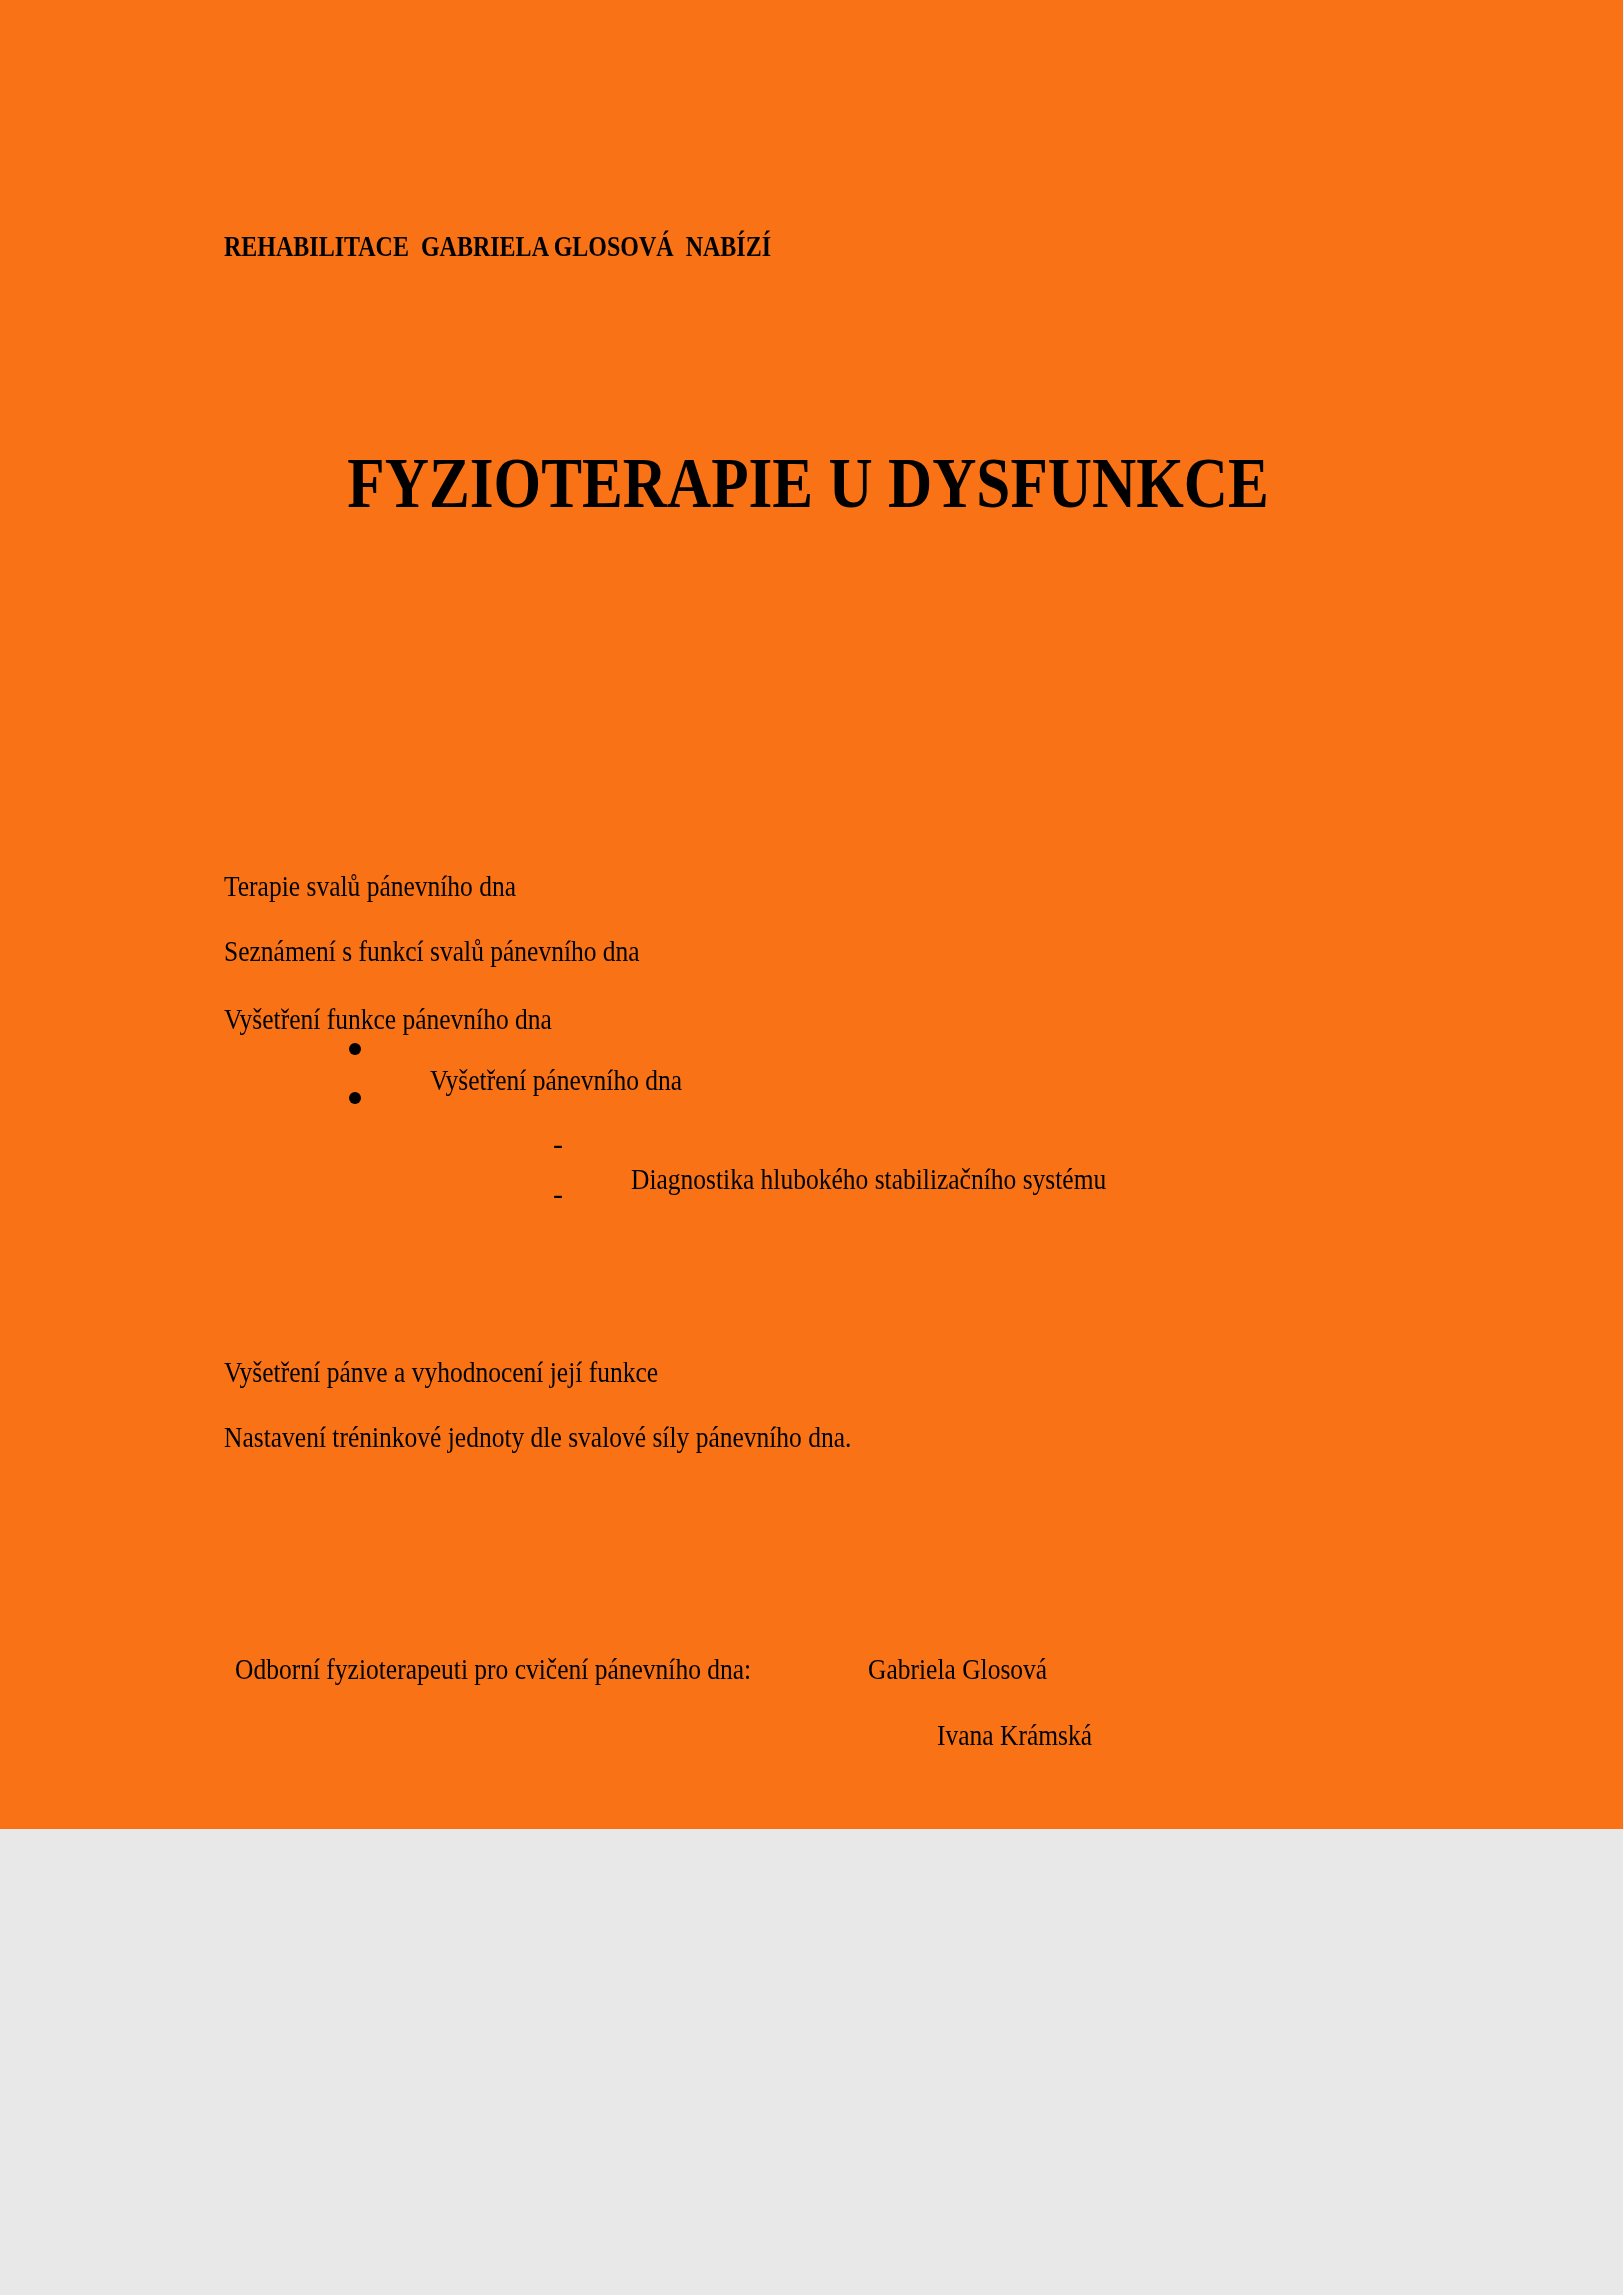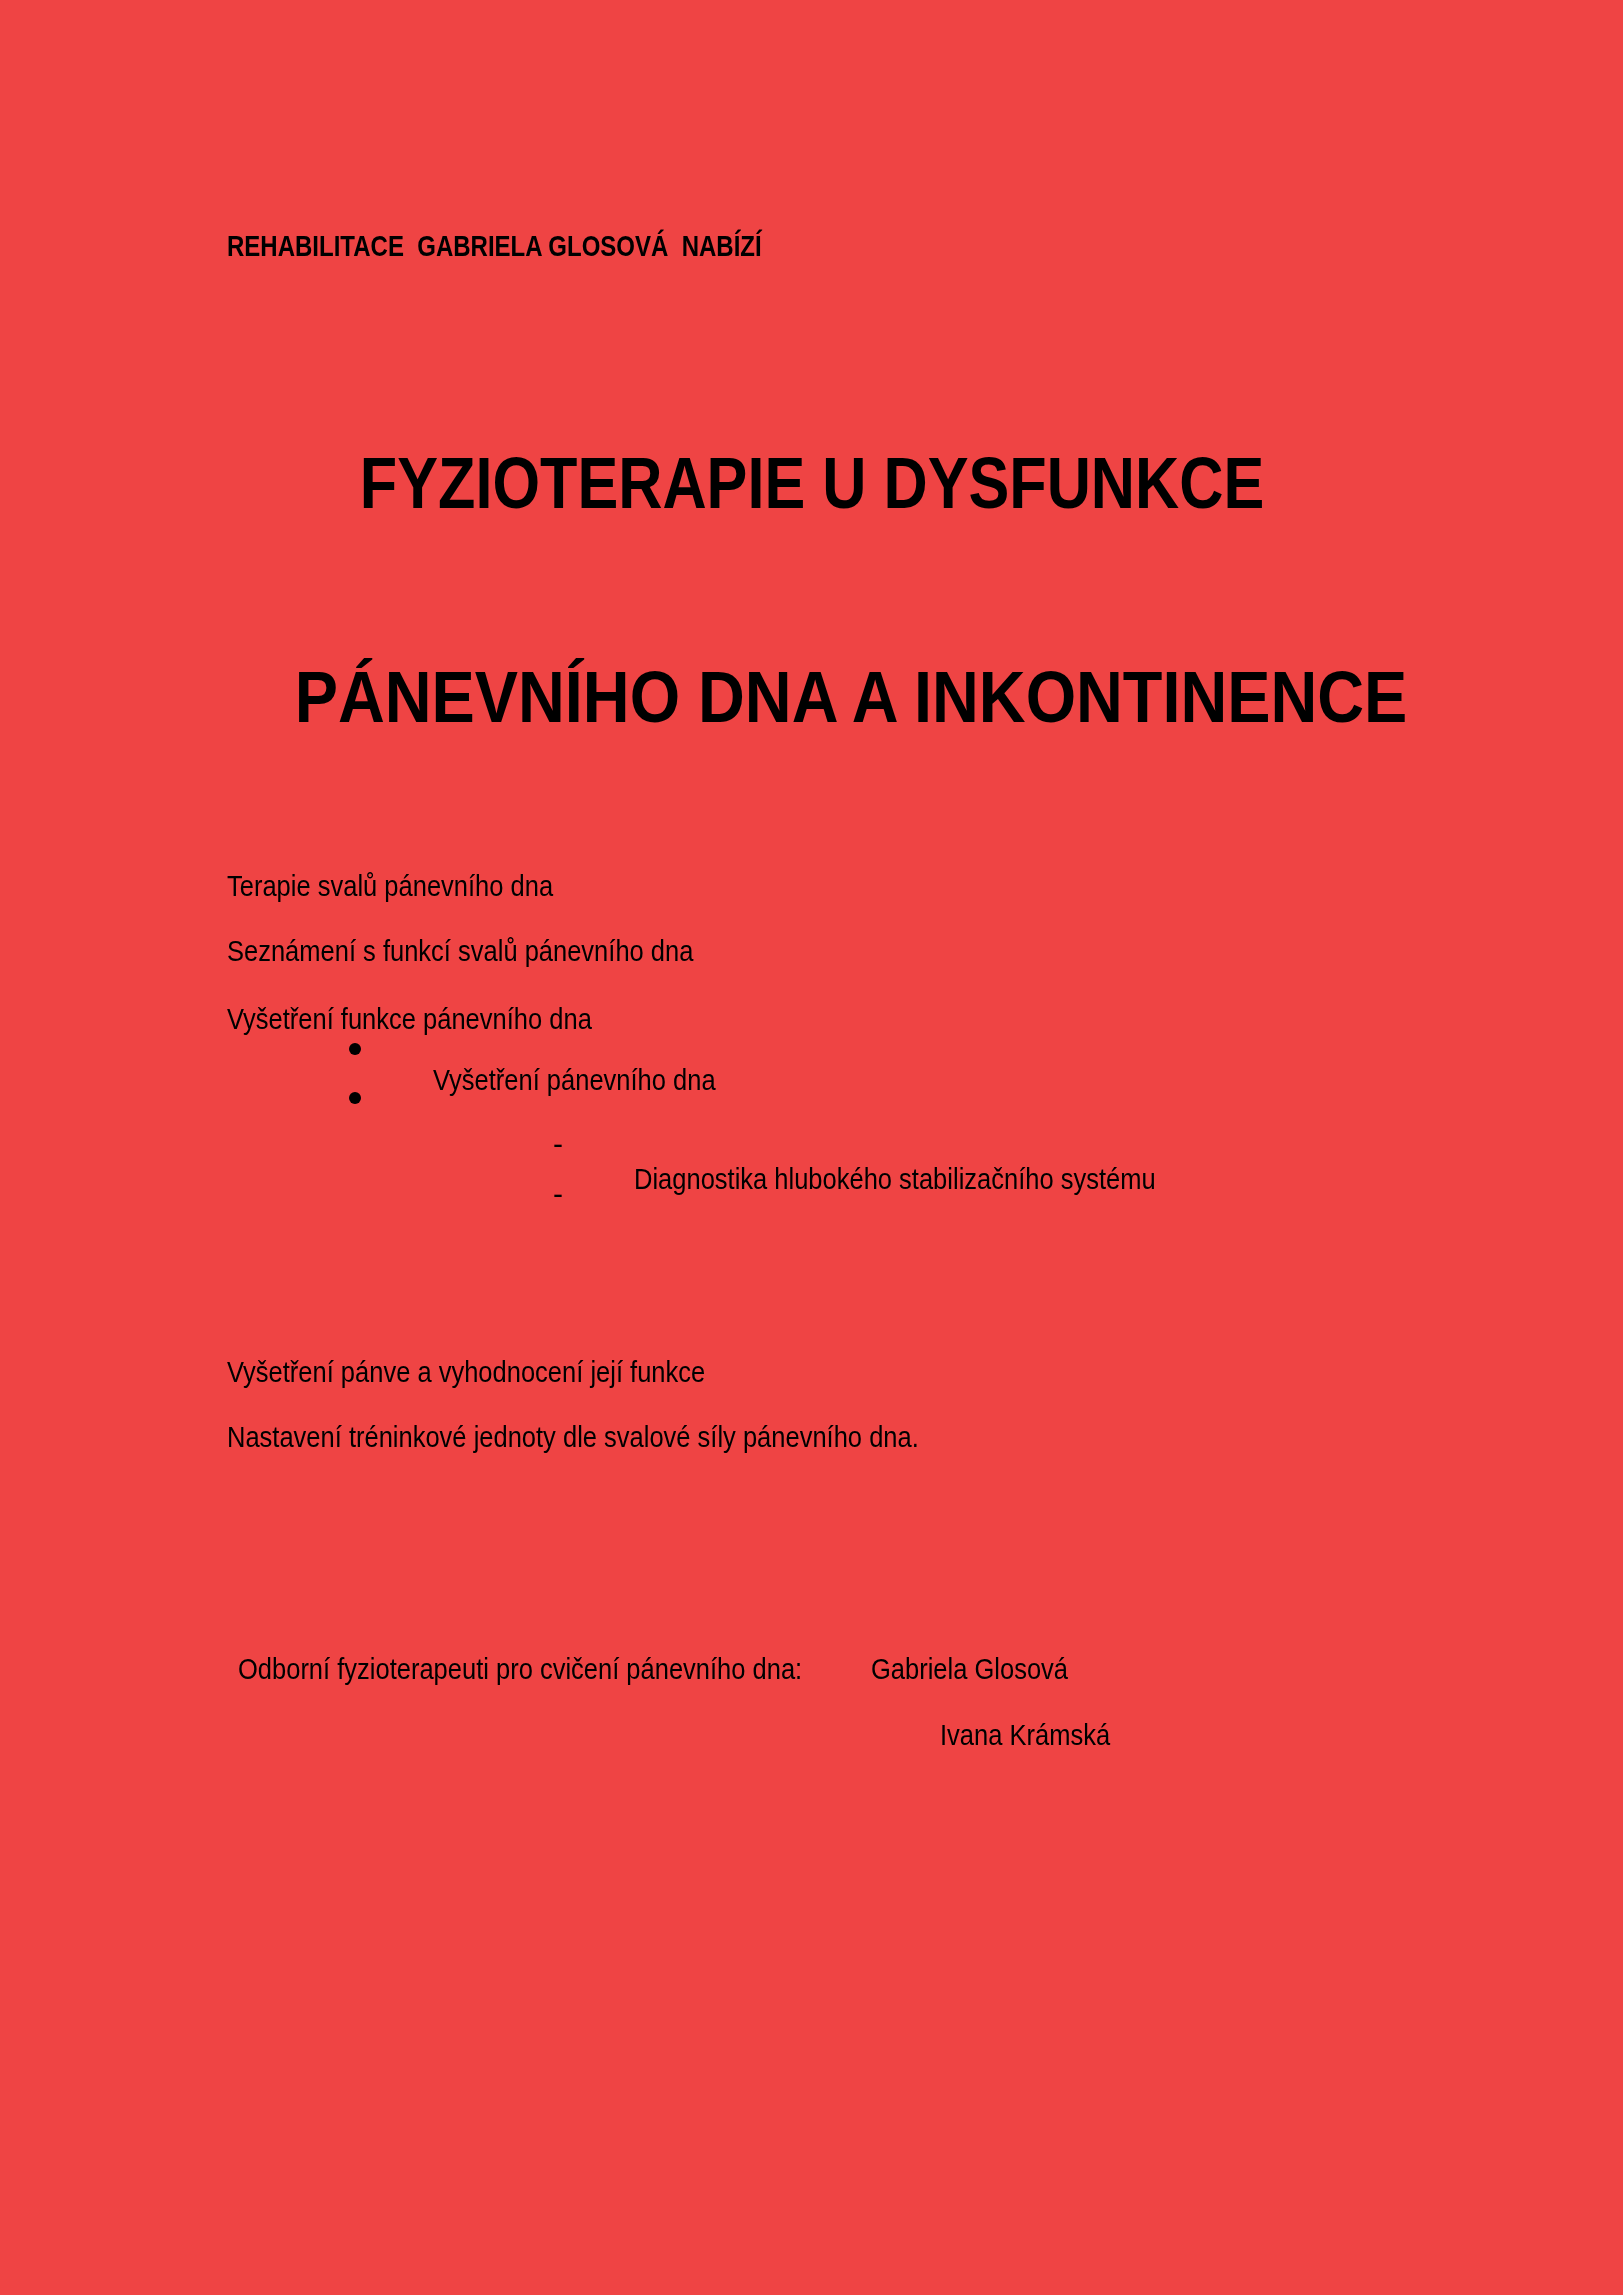--- a/index.html
+++ b/index.html
@@ -3,23 +3,23 @@
 <meta charset="utf-8">
 <style>
   html, body {
     margin: 0;
     padding: 0;
     background: #e8e8e8;
   }
   .page {
     position: relative;
     width: 1623px;
-    height: 2295px;
-    background: #ef4444;
-    font-family: Liberation Sans, sans-serif;
+    height: 1829px;
+    background: #f97316;
+    font-family: Liberation Serif, serif;
     color: #000000;
     overflow: hidden;
   }
   .line {
     position: absolute;
     white-space: pre;
     font-size: 30px;
     line-height: 35px;
   }
   
@@ -74,23 +74,20 @@
 
 <div class="page">
 
   <div class="line header-line" style="left:194px; top:193px;">
     <span class="cx80">REHABILITACE  GABRIELA GLOSOVÁ  NABÍZÍ</span>
   </div>
 
   <div class="title-line" style="top:381px;">
     <span class="title-inner-1">FYZIOTERAPIE U DYSFUNKCE</span>
   </div>
-  <div class="title-line" style="top:595px;">
-    <span class="title-inner-2">PÁNEVNÍHO DNA A INKONTINENCE</span>
-  </div>
 
   <div class="line" style="left:194px; top:833px;">
     <span class="cx">Terapie svalů pánevního dna</span>
   </div>
   <div class="line" style="left:194px; top:966px;">
     <span class="cx">Vyšetření funkce pánevního dna</span>
   </div>
   <div class="line" style="left:194px; top:898px;">
     <span class="cx">Seznámení s funkcí svalů pánevního dna</span>
   </div>

